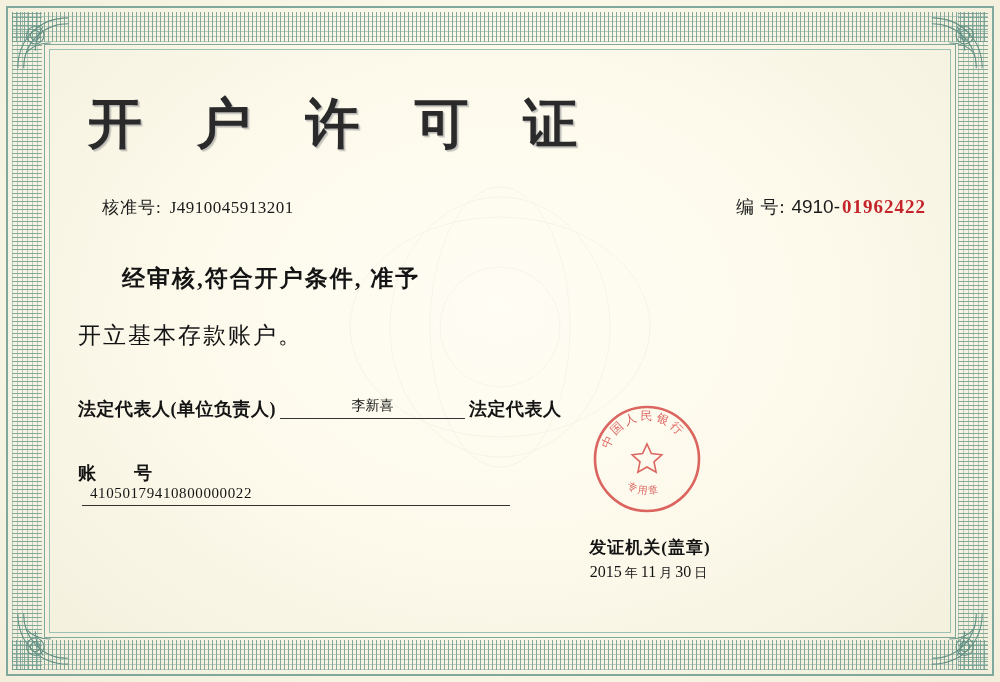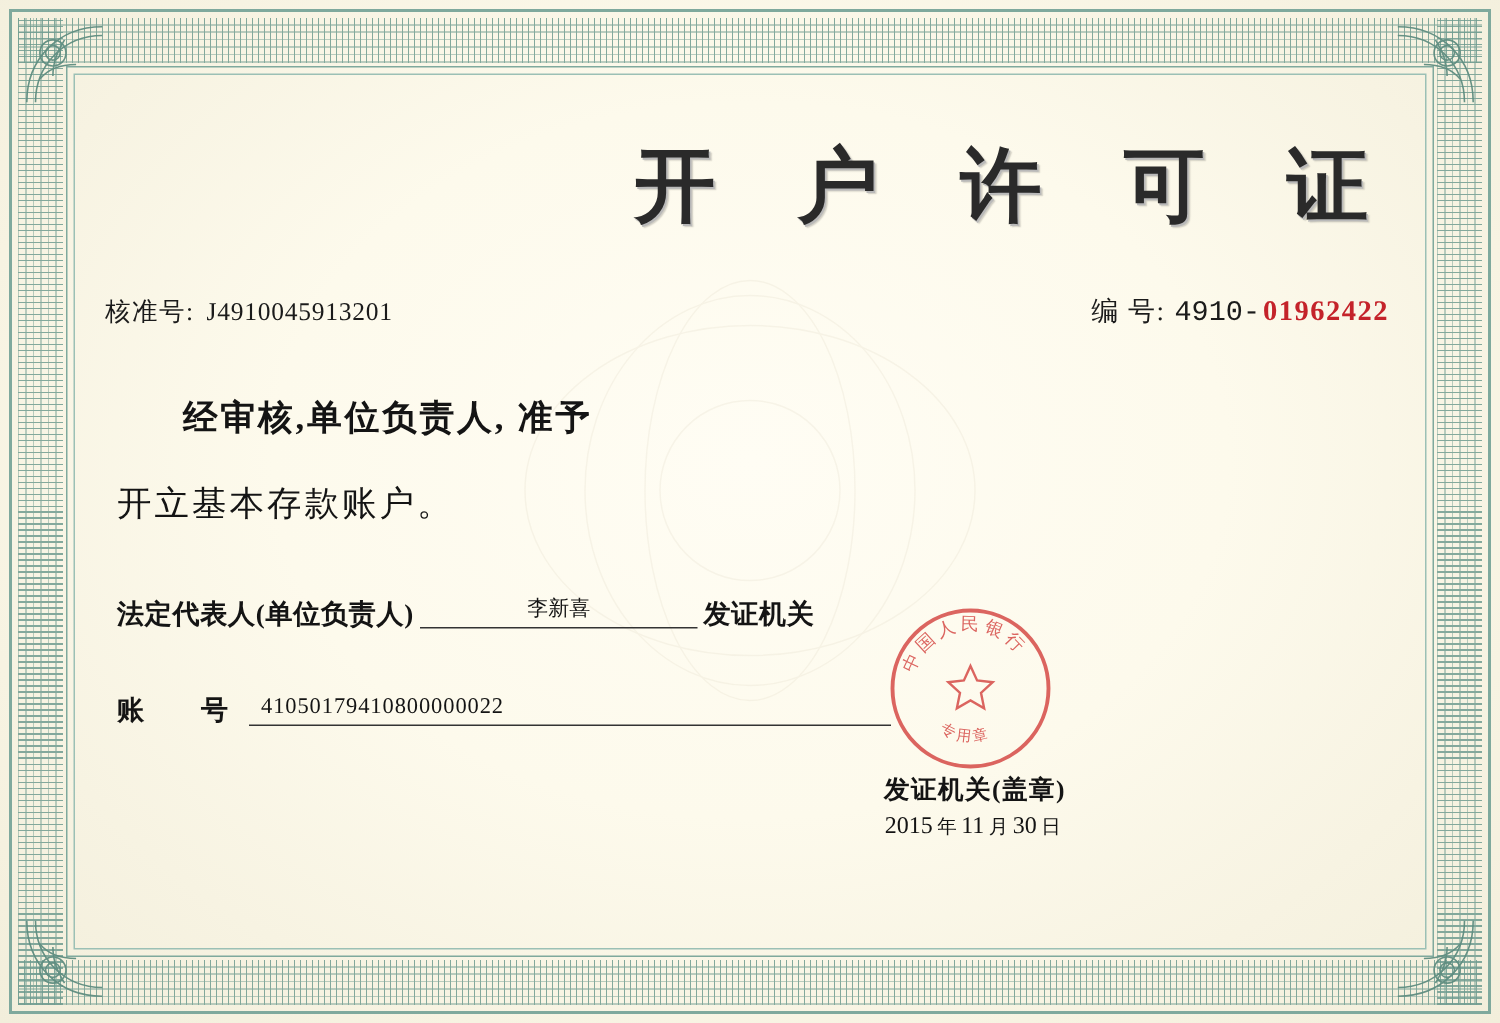--- a/index.html
+++ b/index.html
@@ -96,53 +96,54 @@
     pointer-events: none;
   }
 
   
   .content {
     position: absolute;
     left: 70px; top: 60px; right: 70px; bottom: 60px;
   }
 
   .title {
-    text-align: right;
+    text-align: left;
     margin-top: 28px;
     font-family: "DejaVu Serif", serif;
     font-size: 54px;
     font-weight: bold;
     letter-spacing: 18px;
     color: #2a2a2a;
     text-shadow: 1px 1px 0 #b9b9b9, 2px 2px 1px rgba(0,0,0,0.18);
     padding-left: 18px;
   }
 
   .row-approval {
     margin-top: 34px;
     display: flex;
     align-items: baseline;
     justify-content: space-between;
     font-size: 17px;
     color: #1b1b1b;
+    margin-left: 32px;
   }
   .approval-left { display: flex; align-items: baseline; }
   .approval-left .lbl { font-size: 17px; letter-spacing: 1px; }
   .approval-left .val {
     margin-left: 8px;
     font-family: "Liberation Serif", serif;
     font-size: 17px;
     letter-spacing: 0.5px;
   }
   .approval-right { display: flex; align-items: baseline; padding-right: 4px; }
   .approval-right .lbl { font-size: 18px; letter-spacing: 1px; }
   .approval-right .prefix {
     margin-left: 6px;
     font-size: 19px;
-    font-family: Liberation Mono, monospace;
+    font-family: Liberation Sans, sans-serif;
   }
   .approval-right .num {
     margin-left: 2px;
     color: #c4232a;
     font-size: 19px;
     font-weight: bold;
     font-family: "Liberation Serif", serif;
     letter-spacing: 1px;
   }
 
@@ -203,25 +204,26 @@
     text-align: center;
     font-weight: normal;
     font-size: 14px;
     padding-bottom: 3px;
     margin-left: 6px;
   }
 
   .row-account {
     margin-top: 40px;
     display: flex;
-    align-items: center;
+    align-items: flex-start;
     font-size: 18px;
     font-weight: bold;
     color: #141414;
     padding-left: 8px;
+    flex-direction: column;
   }
   .row-account .lbl { letter-spacing: 10px; }
   .fill-acct {
     border-bottom: 1.1px solid #333;
     width: 420px;
     font-family: "Liberation Serif", serif;
     font-weight: normal;
     font-size: 15px;
     letter-spacing: 0.6px;
     padding: 0 0 3px 8px;
@@ -335,29 +337,29 @@
       </div>
       <div class="approval-right">
         <span class="lbl">编 号:</span>
         <span class="prefix">4910-</span>
         <span class="num">01962422</span>
       </div>
     </div>
 
     <div class="body-line1">
       <span class="seg">经审核,</span>
-      <span class="seg">单位负责人,  准予</span>
+      <span class="seg">符合开户条件,  准予</span>
     </div>
 
     <div class="body-line2">开立基本存款账户。</div>
 
     <div class="row-rep">
       <span class="lbl">法定代表人(单位负责人)</span>
       <span class="fill-rep">李新喜</span>
-      <span class="lbl">发证机关</span>
+      <span class="lbl">法定代表人</span>
     </div>
 
     <div class="row-account">
       <span class="lbl">账　号</span>
       <span class="fill-acct">41050179410800000022</span>
     </div>
 
     <div class="issuer">
       <div class="line1">发证机关(盖章)</div>
       <div class="line2">

